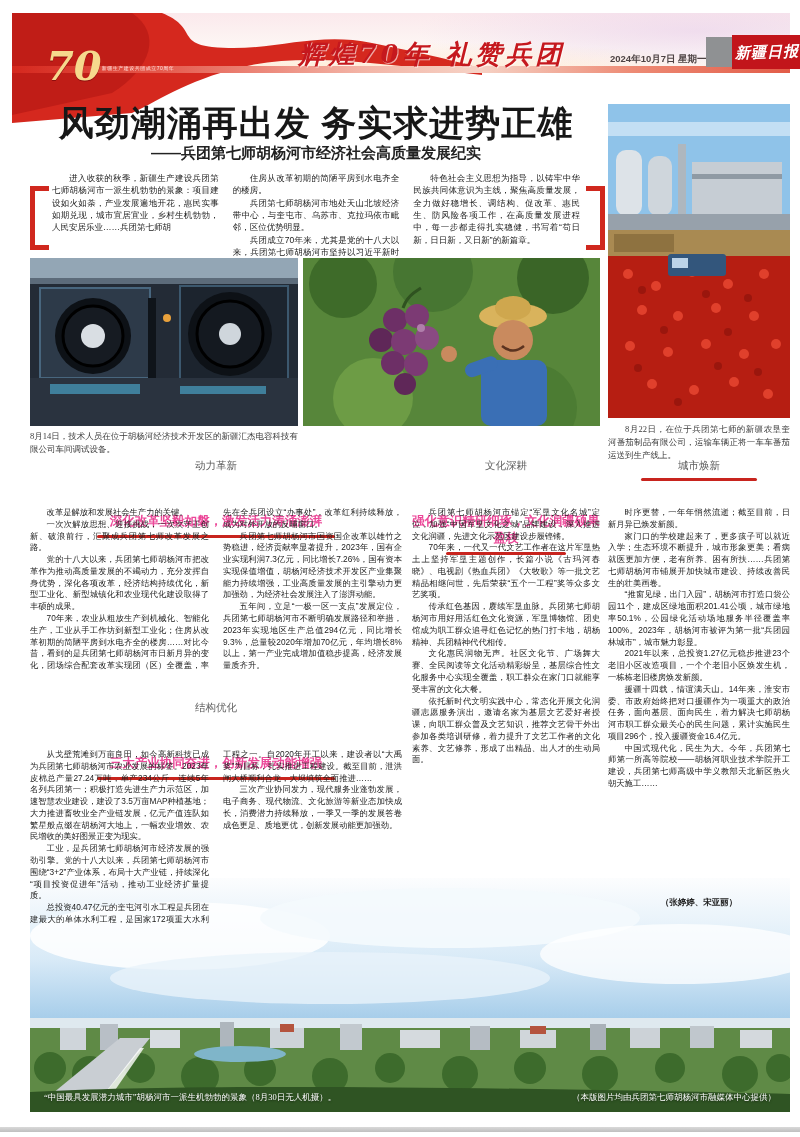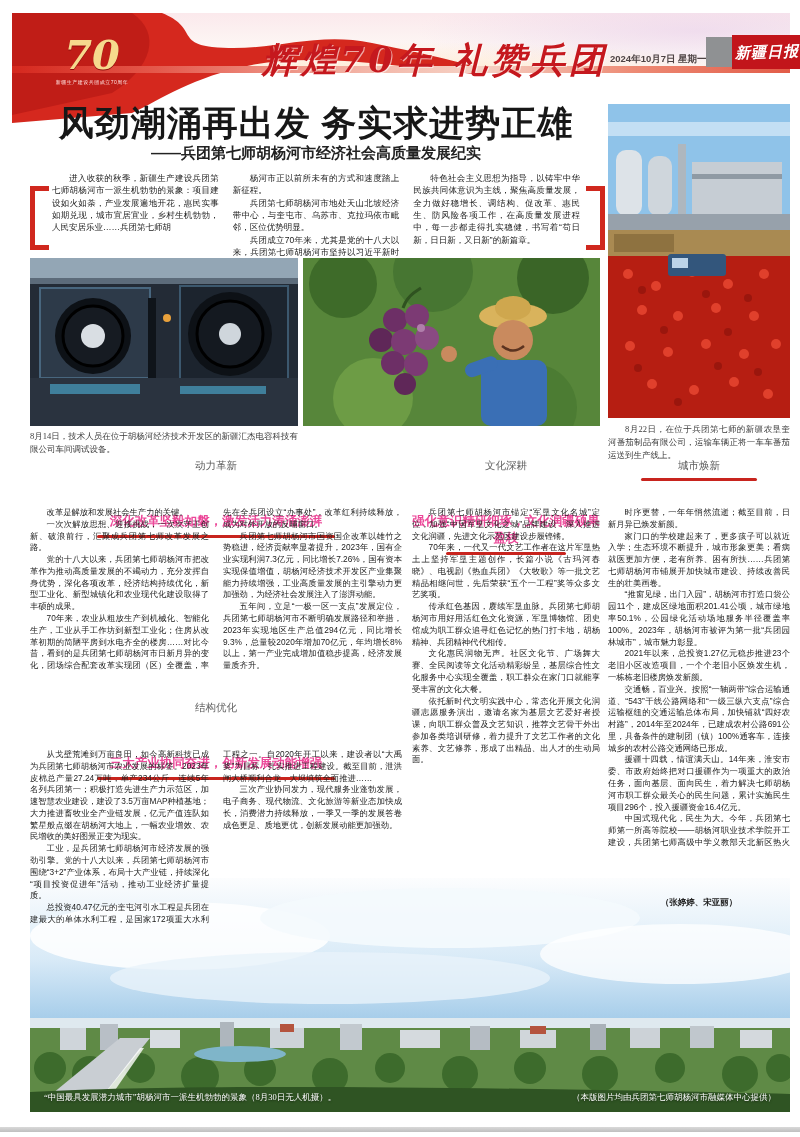--- a/index.html
+++ b/index.html
@@ -17,32 +17,32 @@
       radial-gradient(120% 160% at 50% 120%, rgba(255,214,170,.75) 0%, rgba(255,255,255,0) 45%),
       radial-gradient(60% 120% at 88% 30%, rgba(230,205,235,.55) 0%, rgba(255,255,255,0) 60%),
       linear-gradient(180deg,#fbe9ec 0%,#fdf6f4 55%,#ffffff 100%);
   }
   .banner-wave{left:0;top:0;width:470px;height:110px;pointer-events:none;}
   .banner-strip{
     left:12px;top:66px;width:778px;height:7px;
     background:linear-gradient(90deg,#d5281e 0%,#e4574a 18%,#f3b4a6 45%,#f6d2c5 60%,#ed8a74 80%,#e25c48 100%);
   }
   .logo70{
-    left:34px;top:22px;width:92px;height:62px;display:flex;flex-direction:column;
+    left:34px;top:22px;width:92px;height:62px;display:flex;
     align-items:center;justify-content:flex-start;color:#ffe9a8;z-index:3;
   }
   .logo70 .num{
     font-family:"DejaVu Serif",serif;font-style:italic;font-weight:bold;
     font-size:40px;line-height:40px;color:#f6d98d;text-shadow:0 1px 0 #8e0d0d;
   }
   .logo70 .sub{font-size:5px;color:#ffe3e0;margin-top:4px;letter-spacing:.5px;white-space:nowrap;}
   .slogan{
     left:250px;top:24px;width:340px;text-align:center;z-index:2;
     font-family:"DejaVu Serif",serif;font-style:italic;font-weight:bold;
-    font-size:35px;letter-spacing:4px;color:#c5181e;
+    font-size:26px;letter-spacing:4px;color:#c5181e;
     text-shadow:1px 1px 0 rgba(255,255,255,.6);white-space:nowrap;
   }
   .dateline{
     left:598px;top:40px;width:92px;text-align:right;
     font-size:9.5px;font-weight:bold;color:#4d4344;white-space:nowrap;z-index:2;
   }
   .pagenum{
     left:694px;top:24px;width:24px;height:30px;background:#8f9193;
     color:#fff;font-size:19px;font-weight:bold;display:flex;align-items:center;
     justify-content:center;z-index:2;padding-left:36px;
@@ -142,21 +142,21 @@
   <div class="abs main-title">风劲潮涌再出发  务实求进势正雄</div>
   <div class="abs sub-title">——兵团第七师胡杨河市经济社会高质量发展纪实</div>
 
   <div class="abs bracket l"></div>
   <div class="abs bracket r"></div>
   <div class="abs intro">
     <div class="col">
         <p>进入收获的秋季，新疆生产建设兵团第七师胡杨河市一派生机勃勃的景象：项目建设如火如荼，产业发展遍地开花，惠民实事如期兑现，城市宜居宜业，乡村生机勃勃，人民安居乐业……兵团第七师胡</p>
       </div>
     <div class="col">
-        <p>杨河市正以前所未有的方式和速度踏上新征程。</p>
+        <p>住房从改革初期的简陋平房到水电齐全的楼房。</p>
         <p>兵团第七师胡杨河市地处天山北坡经济带中心，与奎屯市、乌苏市、克拉玛依市毗邻，区位优势明显。</p>
         <p>兵团成立70年来，尤其是党的十八大以来，兵团第七师胡杨河市坚持以习近平新时代中国</p>
       </div>
     <div class="col">
         <p>特色社会主义思想为指导，以铸牢中华民族共同体意识为主线，聚焦高质量发展，全力做好稳增长、调结构、促改革、惠民生、防风险各项工作，在高质量发展进程中，每一步都走得扎实稳健，书写着“苟日新，日日新，又日新”的新篇章。</p>
       </div>
   </div>
 
   <div class="abs ph ph-left">
     <svg viewBox="0 0 268 168" preserveAspectRatio="none">
@@ -302,21 +302,20 @@
 
   <div class="abs sec-head hd-city">
     <div class="kicker">城市焕新</div>
     <div class="rule"></div>
   </div>
   <div class="abs body tx-city">
       <p>时序更替，一年年悄然流逝；截至目前，日新月异已焕发新颜。</p>
       <p>家门口的学校建起来了，更多孩子可以就近入学；生态环境不断提升，城市形象更美；看病就医更加方便，老有所养、困有所扶……兵团第七师胡杨河市铺展开加快城市建设、持续改善民生的壮美画卷。</p>
       <p>“推窗见绿，出门入园”，胡杨河市打造口袋公园11个，建成区绿地面积201.41公顷，城市绿地率50.1%，公园绿化活动场地服务半径覆盖率100%。2023年，胡杨河市被评为第一批“兵团园林城市”，城市魅力彰显。</p>
       <p>2021年以来，总投资1.27亿元稳步推进23个老旧小区改造项目，一个个老旧小区焕发生机，一栋栋老旧楼房焕发新颜。</p>
-      <p>交通畅，百业兴。按照“一轴两带”综合运输通道、“543”干线公路网络和“一级三纵六支点”综合运输枢纽的交通运输总体布局，加快铺就“四好农村路”，2014年至2024年，已建成农村公路691公里，具备条件的建制团（镇）100%通客车，连接城乡的农村公路交通网络已形成。</p>
       <p>援疆十四载，情谊满天山。14年来，淮安市委、市政府始终把对口援疆作为一项重大的政治任务，面向基层、面向民生，着力解决七师胡杨河市职工群众最关心的民生问题，累计实施民生项目296个，投入援疆资金16.4亿元。</p>
       <p>中国式现代化，民生为大。今年，兵团第七师第一所高等院校——胡杨河职业技术学院开工建设，兵团第七师高级中学义教部天北新区热火朝天施工……</p>
     </div>
   <div class="abs byline">（张婷婷、宋亚丽）</div>
 
   <div class="abs ph ph-bottom">
     <svg viewBox="0 0 760 234" preserveAspectRatio="none">
       <defs>
         <linearGradient id="sky" x1="0" y1="0" x2="0" y2="1">
           <stop offset="0" stop-color="#fcfdfe"></stop>

